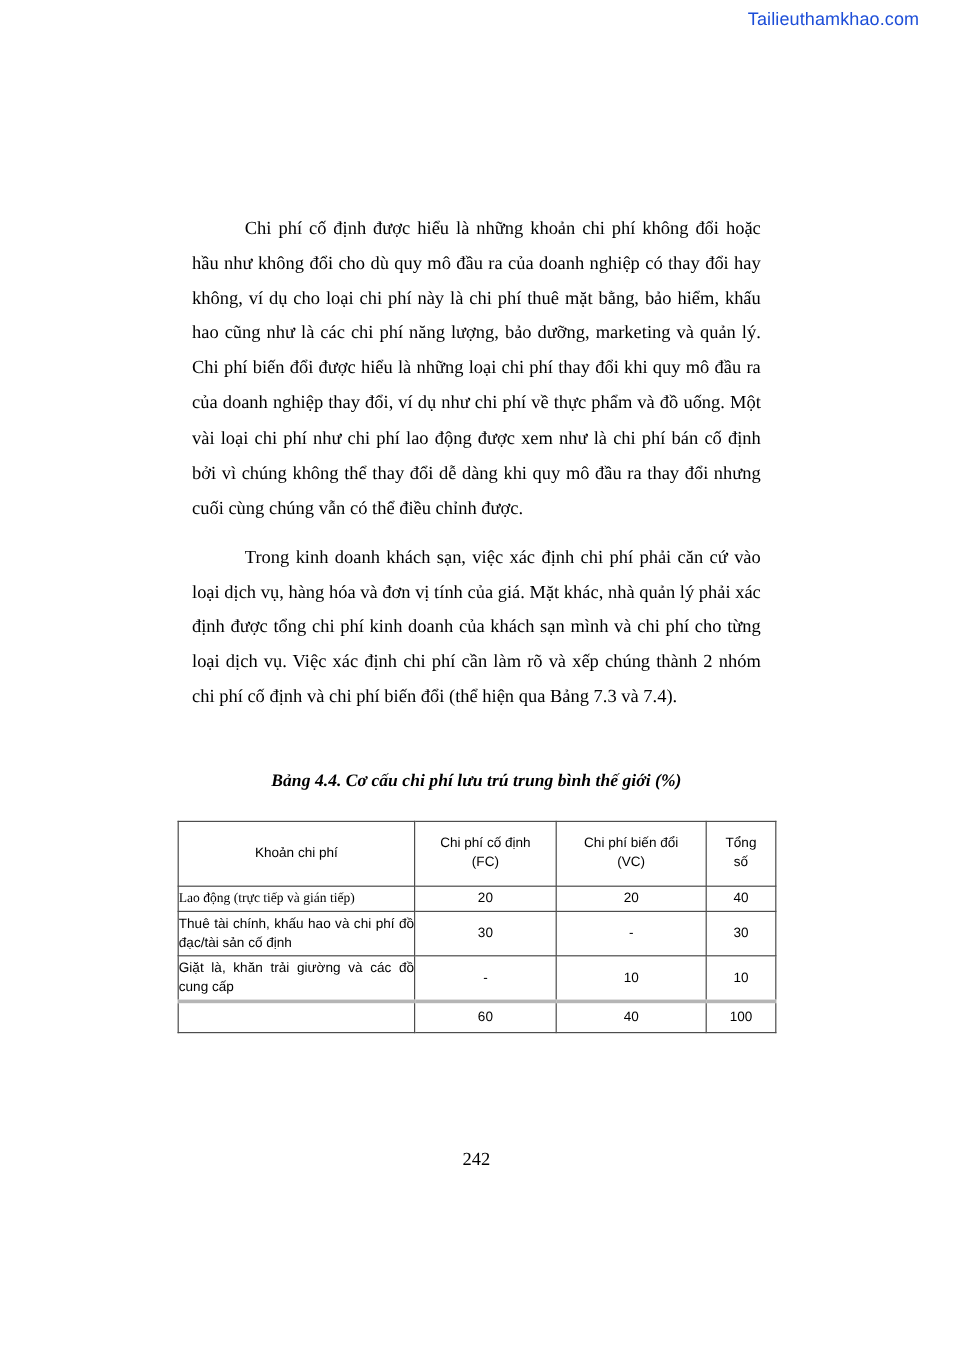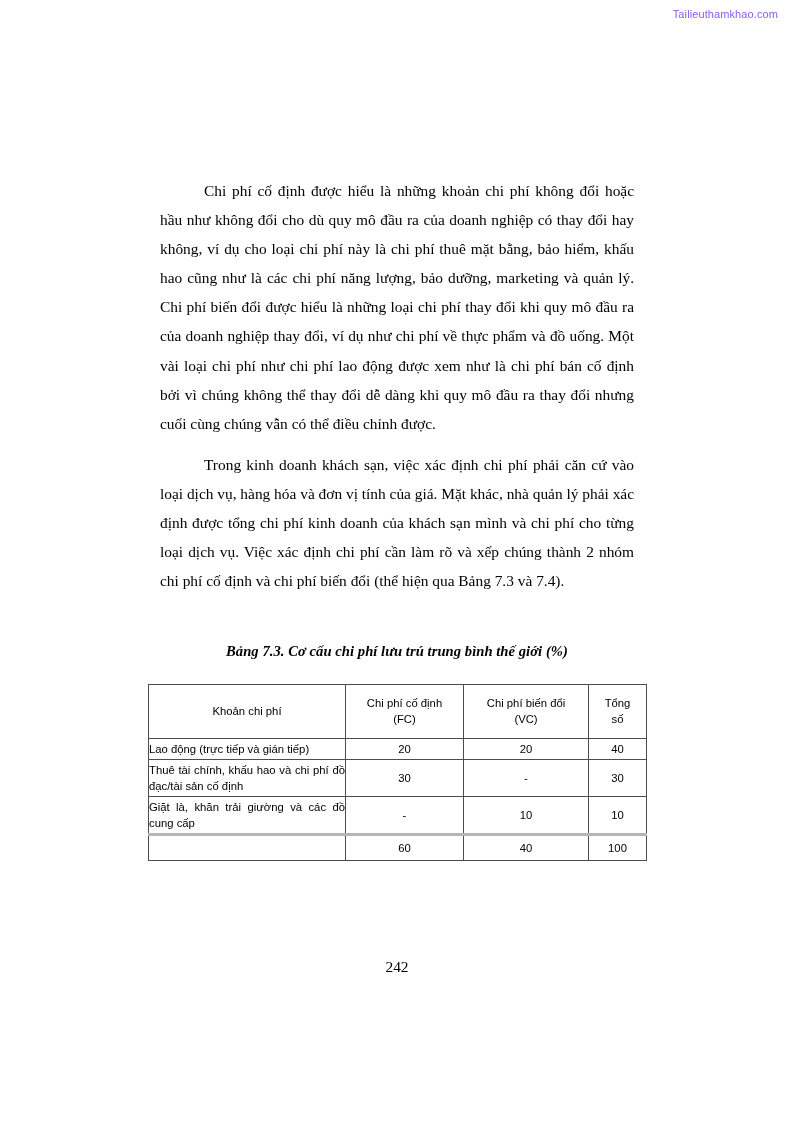--- a/index.html
+++ b/index.html
@@ -13,24 +13,24 @@
     position: relative;
     font-family: "Liberation Serif", "DejaVu Serif", serif;
     color: #000000;
     overflow: hidden;
   }
 
   
   .watermark {
     position: absolute;
     top: 8px;
-    right: 16px;
+    right: 28px;
     font-family: "Liberation Sans", "DejaVu Sans", sans-serif;
-    font-size: 11px;
-    color: #8b5cf6;
+    font-size: 15px;
+    color: #1d4ed8;
     letter-spacing: 0.1px;
     white-space: nowrap;
   }
 
   
   .page-body {
     position: absolute;
     left: 148px;
     top: 0;
     width: 498px;
@@ -89,21 +89,21 @@
   .col-fc      { width: 118px; }
   .col-vc      { width: 125px; }
   .col-total   { width: 58px;  }
 
   .cell-label {
     text-align: justify;
     text-justify: inter-word;
     padding: 5px 7px 6px 7px;
     line-height: 16.5px;
   }
-  .cell-label.one-line { text-align: left; }
+  .cell-label.one-line { text-align: left; font-family: Liberation Serif, serif; }
   .cell-num {
     text-align: center;
     line-height: 16.5px;
     padding: 5px 2px;
   }
 
   .row-1line td { height: 20px; }
   .row-2line td { height: 36px; }
 
   
@@ -137,21 +137,21 @@
 <body>
 
 <div class="watermark">Tailieuthamkhao.com</div>
 
 <div class="page-body">
 
   <p class="para first-para">Chi phí cố định được hiểu là những khoản chi phí không đổi hoặc hầu như không đổi cho dù quy mô đầu ra của doanh nghiệp có thay đổi hay không, ví dụ cho loại chi phí này là chi phí thuê mặt bằng, bảo hiểm, khấu hao cũng như là các chi phí năng lượng, bảo dưỡng, marketing và quản lý. Chi phí biến đổi được hiểu là những loại chi phí thay đổi khi quy mô đầu ra của doanh nghiệp thay đổi, ví dụ như chi phí về thực phẩm và đồ uống. Một vài loại chi phí như chi phí lao động được xem như là chi phí bán cố định bởi vì chúng không thể thay đổi dễ dàng khi quy mô đầu ra thay đổi nhưng cuối cùng chúng vẫn có thể điều chỉnh được.</p>
 
   <p class="para">Trong kinh doanh khách sạn, việc xác định chi phí phải căn cứ vào loại dịch vụ, hàng hóa và đơn vị tính của giá. Mặt khác, nhà quản lý phải xác định được tổng chi phí kinh doanh của khách sạn mình và chi phí cho từng loại dịch vụ. Việc xác định chi phí cần làm rõ và xếp chúng thành 2 nhóm chi phí cố định và chi phí biến đổi (thể hiện qua Bảng 7.3 và 7.4).</p>
 
-  <p class="table-caption">Bảng 7.3. Cơ cấu chi phí lưu trú trung bình thế giới (%)</p>
+  <p class="table-caption">Bảng 4.4. Cơ cấu chi phí lưu trú trung bình thế giới (%)</p>
 
   <table class="cost-table">
     <colgroup>
       <col class="col-label">
       <col class="col-fc">
       <col class="col-vc">
       <col class="col-total">
     </colgroup>
     <thead>
       <tr>

